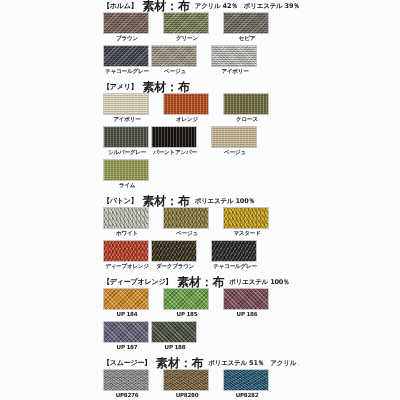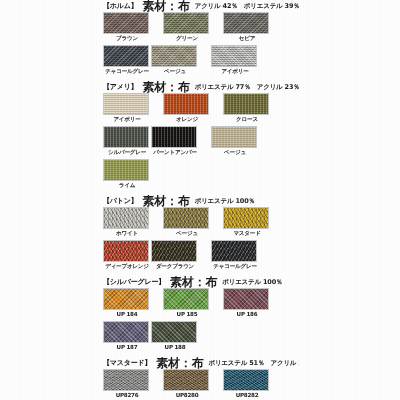--- a/index.html
+++ b/index.html
@@ -143,21 +143,20 @@
               <div class="weave" style="background-color:#d8d8d4;background-image:repeating-linear-gradient(45deg,rgba(0,0,0,0.16) 0 1px, rgba(0,0,0,0) 1px 2px),repeating-linear-gradient(-45deg,rgba(255,255,255,0.26) 0 1px, rgba(0,0,0,0) 1px 3px),repeating-linear-gradient(0deg,rgba(0,0,0,0.30) 0 1px, rgba(0,0,0,0) 1px 2px);"></div>
             </div>
             <div class="chip-label">アイボリー</div>
           </div>
         </div>
       </div>
       <div class="section">
         <div class="section-head">
           <span class="sec-name">【アメリ】</span>
           <span class="sec-material">素材：布</span>
-          <span class="sec-comp">ポリエステル 77％　アクリル 23％</span>
         </div>
         <div class="swatch-grid">
           <div class="swatch-cell">
             <div class="chip">
               <div class="weave" style="background-color:#e0d5bd;background-image:repeating-linear-gradient(0deg,rgba(0,0,0,0.16) 0 1px, rgba(0,0,0,0) 1px 2px),repeating-linear-gradient(90deg,rgba(255,255,255,0.26) 0 1px, rgba(0,0,0,0) 1px 3px);"></div>
             </div>
             <div class="chip-label">アイボリー</div>
           </div>
           <div class="swatch-cell">
             <div class="chip">
@@ -237,21 +236,21 @@
           <div class="swatch-cell">
             <div class="chip">
               <div class="weave" style="background-color:#2b2c2e;background-image:repeating-linear-gradient(60deg,rgba(0,0,0,0.30) 0 1px, rgba(0,0,0,0) 1px 3px),repeating-linear-gradient(-60deg,rgba(255,255,255,0.26) 0 1px, rgba(0,0,0,0) 1px 3px),repeating-linear-gradient(90deg, rgba(0,0,0,0.18) 0 1px, rgba(0,0,0,0) 1px 4px);"></div>
             </div>
             <div class="chip-label">チャコールグレー</div>
           </div>
         </div>
       </div>
       <div class="section">
         <div class="section-head">
-          <span class="sec-name">【シルバーグレー】</span>
+          <span class="sec-name">【ディープオレンジ】</span>
           <span class="sec-material">素材：布</span>
           <span class="sec-comp">ポリエステル 100％</span>
         </div>
         <div class="swatch-grid">
           <div class="swatch-cell">
             <div class="chip">
               <div class="weave" style="background-color:#d38b28;background-image:repeating-linear-gradient(45deg,rgba(255,255,255,0.26) 0 1px, rgba(0,0,0,0) 1px 3px),repeating-linear-gradient(-45deg,rgba(0,0,0,0.30) 0 1px, rgba(0,0,0,0) 1px 3px);"></div>
             </div>
             <div class="chip-label">UP 184</div>
           </div>
@@ -276,21 +275,21 @@
           <div class="swatch-cell">
             <div class="chip">
               <div class="weave" style="background-color:#48503d;background-image:repeating-linear-gradient(45deg,rgba(255,255,255,0.26) 0 1px, rgba(0,0,0,0) 1px 3px),repeating-linear-gradient(-45deg,rgba(0,0,0,0.30) 0 1px, rgba(0,0,0,0) 1px 3px);"></div>
             </div>
             <div class="chip-label">UP 188</div>
           </div>
         </div>
       </div>
       <div class="section">
         <div class="section-head">
-          <span class="sec-name">【マスタード】</span>
+          <span class="sec-name">【スムージー】</span>
           <span class="sec-material">素材：布</span>
           <span class="sec-comp">ポリエステル 51％　アクリル 39％　コットン 10％</span>
         </div>
         <div class="swatch-grid">
           <div class="swatch-cell">
             <div class="chip">
               <div class="weave" style="background-color:#8f8f8c;background-image:repeating-linear-gradient(35deg,rgba(255,255,255,0.26) 0 1px, rgba(0,0,0,0) 1px 2px),repeating-linear-gradient(-35deg,rgba(0,0,0,0.30) 0 1px, rgba(0,0,0,0) 1px 2px),repeating-linear-gradient(0deg, rgba(0,0,0,0.12) 0 1px, rgba(0,0,0,0) 1px 3px);"></div>
             </div>
             <div class="chip-label">UP8276</div>
           </div>

